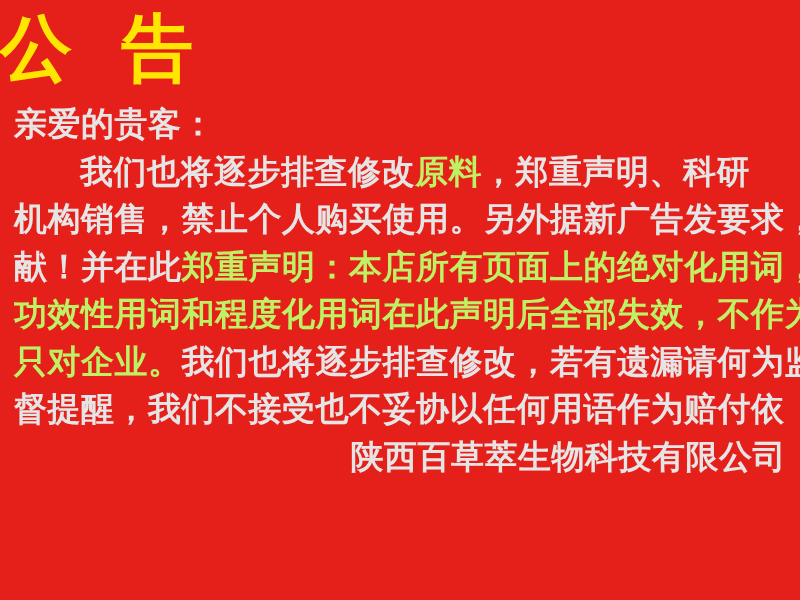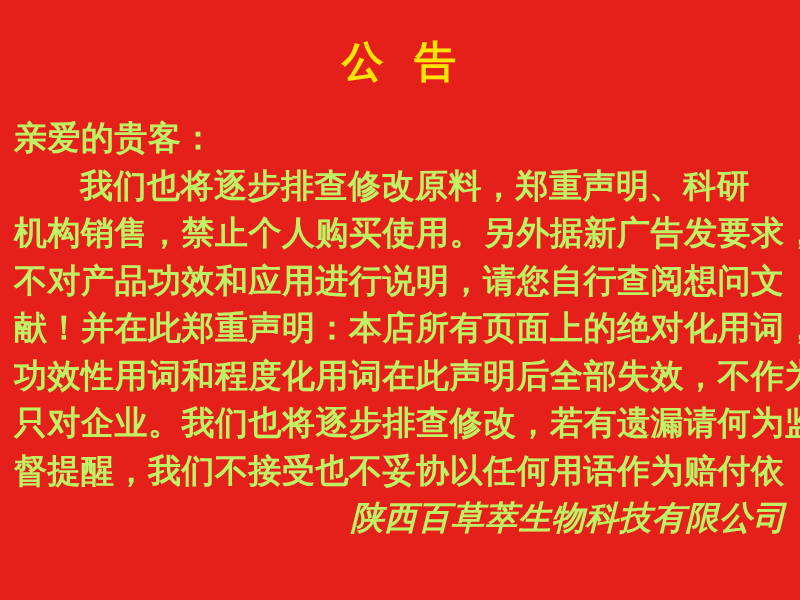--- a/index.html
+++ b/index.html
@@ -9,23 +9,22 @@
   .page {
     position: relative;
     width: 800px;
     height: 600px;
     background: #E5201A;
     overflow: hidden;
     font-family: "Liberation Sans", sans-serif;
   }
   .title {
     height: 96px;
-    padding-top: 18px;
-    text-align: center;
-    font-size: 42px;
+    padding-top: 4px;
+    font-size: 72px;
     line-height: 88px;
     font-weight: bold;
     color: #FFE600;
     word-spacing: 0.35em;
     letter-spacing: 2px;
   }
   .body {
     padding: 0 10px 0 14px;
   }
   .line {
@@ -36,34 +35,32 @@
     color: #FFFFFF;
     white-space: nowrap;
     letter-spacing: 0.5px;
   }
   .line.indent {
     text-indent: 2em;
   }
   .line.right {
     text-align: right;
     padding-right: 4px;
-    font-style: italic;
   }
-  .seg.white { color: #bef264; }
+  .seg.white { color: #e5e5e5; }
   .seg.yellow { color: #bef264; }
 </style>
 </head>
 <body>
 
 <div class="page">
   <div class="title">公 告</div>
   <div class="body" id="notice-body">
       <div class="line"><span class="seg white">亲爱的贵客：</span></div>
       <div class="line indent"><span class="seg white">我们也将逐步排查修改</span><span class="seg yellow">原料</span><span class="seg white">，郑重声明、科研</span></div>
       <div class="line"><span class="seg white">机构销售，禁止个人购买使用。另外据新广告发要求，</span></div>
-      <div class="line"><span class="seg white">不对产品功效和应用进行说明，请您自行查阅想问文</span></div>
       <div class="line"><span class="seg white">献！并在此</span><span class="seg yellow">郑重声明：本店所有页面上的绝对化用词，</span></div>
       <div class="line"><span class="seg yellow">功效性用词和程度化用词在此声明后全部失效，不作为</span></div>
       <div class="line"><span class="seg yellow">只对企业。</span><span class="seg white">我们也将逐步排查修改，若有遗漏请何为监</span></div>
       <div class="line"><span class="seg white">督提醒，我们不接受也不妥协以任何用语作为赔付依</span></div>
       <div class="line right"><span class="seg white">陕西百草萃生物科技有限公司</span></div>
     </div>
 </div>
 
 </body></html>

